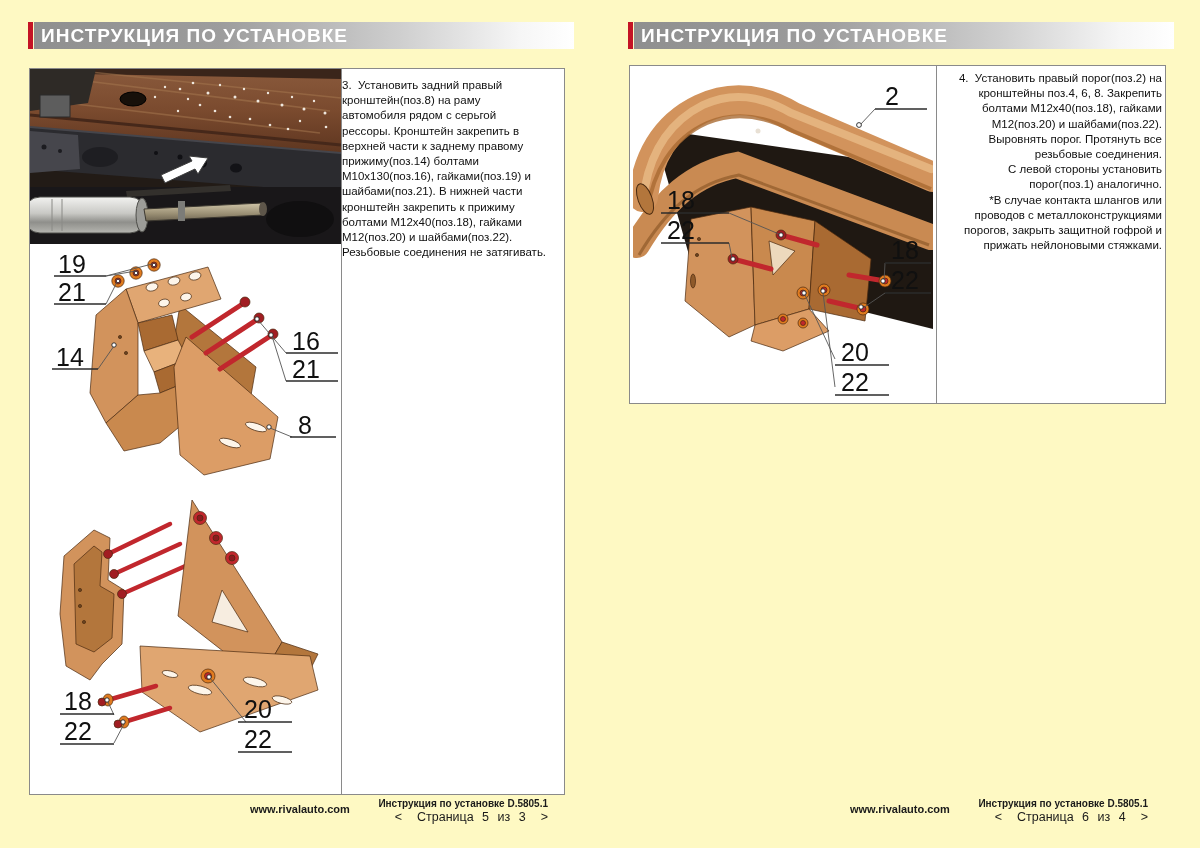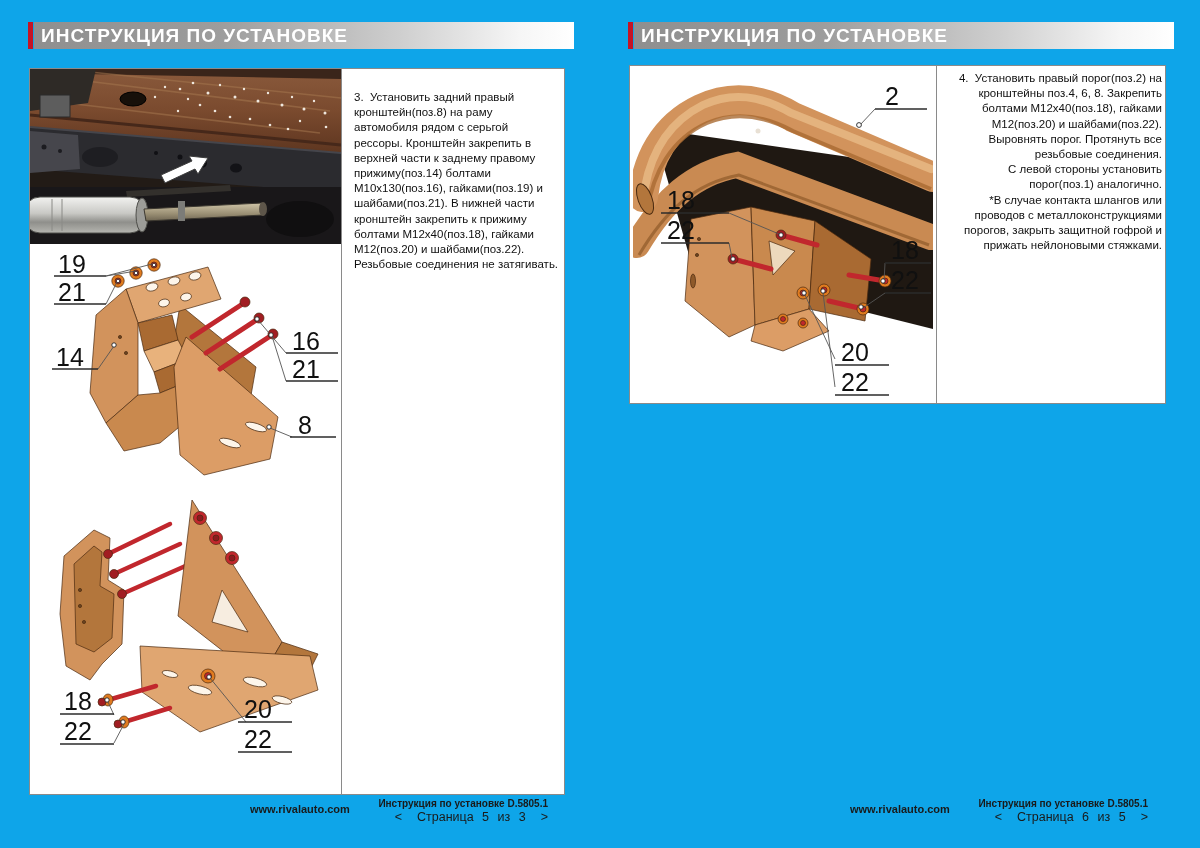--- a/index.html
+++ b/index.html
@@ -1,35 +1,35 @@
 <!DOCTYPE html>
 <html><head>
 <meta charset="utf-8">
 <style>
   html,body{margin:0;padding:0;background:#fff;}
-  .sheet{position:relative;width:1200px;height:848px;background:#0ea5e9;overflow:hidden;
+  .sheet{position:relative;width:1200px;height:848px;background:#fef9c3;overflow:hidden;
          font-family:"Liberation Sans",sans-serif;}
   .page{position:absolute;top:0;width:600px;height:848px;}
   #pageL{left:0;} #pageR{left:600px;}
 
   
   .hred{position:absolute;left:28px;top:22px;width:5px;height:27px;background:#c41425;}
   .hbar{position:absolute;left:34px;top:22px;width:540px;height:27px;
         background:linear-gradient(90deg,#8f8f8f 0%,#9d9d9d 35%,#cfcfcf 68%,#f6f6f6 90%,#ffffff 100%);}
   .htitle{position:absolute;left:7px;top:3px;font-size:19px;font-weight:bold;color:#fff;
           letter-spacing:1px;white-space:nowrap;}
 
   
   .cbox{position:absolute;border:1px solid #8a8a8a;background:#fff;}
   #boxL{left:29px;top:68px;width:534px;height:725px;}
   #boxR{left:29px;top:65px;width:535px;height:337px;}
   .vdiv{position:absolute;top:0;bottom:0;width:1px;background:#8a8a8a;}
 
   .steptext{position:absolute;font-size:11.5px;line-height:15.2px;color:#101010;white-space:pre-wrap;}
-  #textL{left:324px;top:9px;width:206px;margin-top:12px;}
+  #textL{left:312px;top:9px;width:206px;}
   #textR{left:314px;top:5px;width:218px;text-align:right;}
 
   .photo{position:absolute;left:0;top:0;width:311px;height:175px;}
   .draw{position:absolute;}
   svg text.callout{font-size:25px;fill:#101010;font-family:"Liberation Sans",sans-serif;}
   .shelf{stroke:#2b2b2b;stroke-width:1.3;}
   .leader{stroke:#555;stroke-width:0.9;fill:none;}
   .ldot{fill:#fff;stroke:#222;stroke-width:0.9;}
 
   
@@ -385,19 +385,19 @@
 проводов с металлоконструкциями
 порогов, закрыть защитной гофрой и
 прижать нейлоновыми стяжками.</div>
     </div>
 
     <div class="f-site">www.rivalauto.com</div>
     <div class="f-doc">
       <div class="f-ref">Инструкция по установке D.5805.1</div>
       <div class="f-nav">
         <span>&lt;</span>
-        <span class="lbl">Страница 6 из 5</span>
+        <span class="lbl">Страница 6 из 4</span>
         <span>&gt;</span>
       </div>
     </div>
   </section>
 
 </div>
 
 </body></html>

